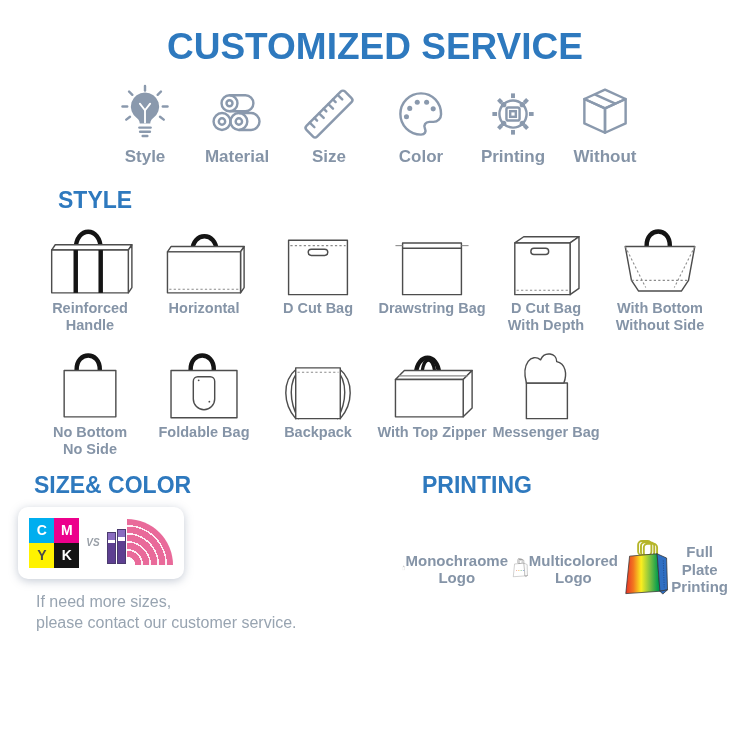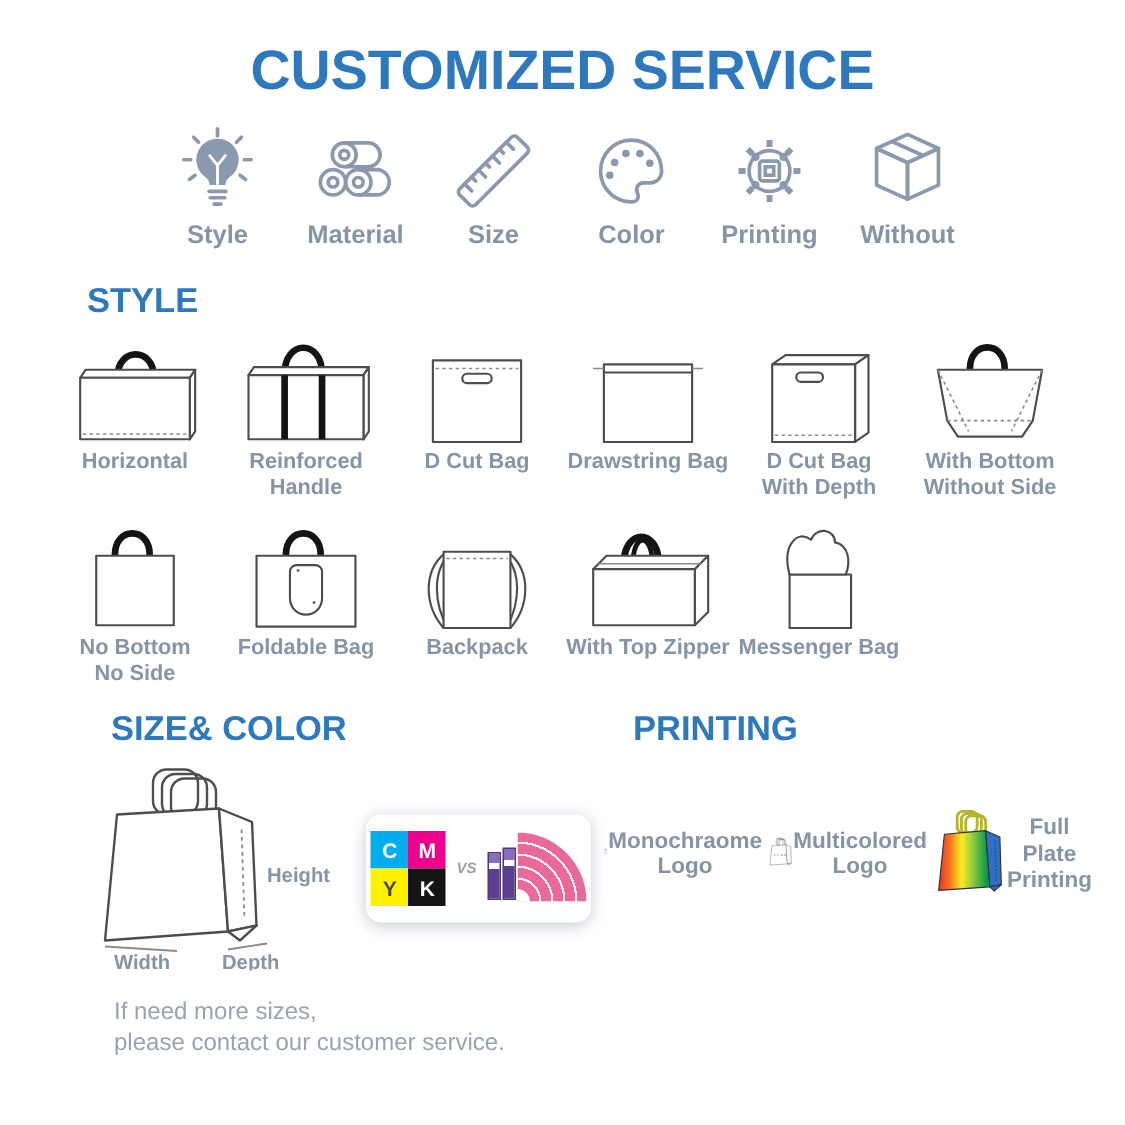--- a/index.html
+++ b/index.html
@@ -24,21 +24,21 @@
   
   .ln{stroke:#4d4d4d;stroke-width:1.6;fill:none;stroke-linejoin:round;stroke-linecap:round;}
   .fw{stroke:#4d4d4d;stroke-width:1.6;fill:#fff;stroke-linejoin:round;}
   .hd{stroke:#141414;stroke-width:5;fill:none;stroke-linecap:round;}
   .hd2{stroke:#141414;stroke-width:3.6;fill:none;stroke-linecap:round;}
   .hds{stroke:#141414;stroke-width:5;fill:none;stroke-linecap:butt;}
   .dsh{stroke:#8a8a8a;stroke-width:1.2;fill:none;stroke-dasharray:2.5 2.5;}
   .thin{stroke:#8a8a8a;stroke-width:1.2;fill:none;}
 
   .bottom{display:flex;margin-top:14px;}
-  .left-col{width:394px;padding-left:56px;box-sizing:border-box;}
+  .left-col{width:394px;padding-left:16px;box-sizing:border-box;}
   .left-col .sec-head{margin-left:18px;}
   .right-col{flex:1;}
   .right-col .sec-head{margin-left:28px;}
 
   .size-row{display:flex;align-items:center;margin-top:8px;}
   .size-fig svg{width:186px;height:140px;}
   .dim{font-weight:bold;font-size:13.5px;fill:#8594a7;font-family:"Liberation Sans",sans-serif;}
 
   .color-card{width:166px;height:72px;background:#fff;border-radius:10px;
     box-shadow:0 2px 10px rgba(110,125,150,.4);display:flex;align-items:center;
@@ -187,44 +187,44 @@
   </div>
 </div>
 
 <h2 class="sec-head" id="style-head">STYLE</h2>
 
 <div class="bag-grid">
 
 
   <div class="bag-cell">
     <svg viewBox="0 0 112 92">
-      <path class="hd" d="M43 37C43 15 70 15 70 37"></path>
-      <polygon class="fw" points="15,38 19,32 101,32 97,38"></polygon>
-      <polygon class="fw" points="97,38 101,32 101,78 97,84"></polygon>
-      <rect class="fw" x="15" y="38" width="82" height="46"></rect>
-      <path class="dsh" d="M17 80h78"></path>
-    </svg>
-    <div class="cap">
-      <span>Horizontal</span>
-        <span></span>
-    </div>
-  </div>
-
-  <div class="bag-cell">
-    <svg viewBox="0 0 112 92">
       <path class="hd" d="M40 35C40 9 68 9 68 35"></path>
       <polygon class="fw" points="13,36 17,30 103,30 99,36"></polygon>
       <polygon class="fw" points="99,36 103,30 103,78 99,84"></polygon>
       <rect class="fw" x="13" y="36" width="86" height="48"></rect>
       <line class="hds" x1="40" y1="36" x2="40" y2="84"></line>
       <line class="hds" x1="68" y1="36" x2="68" y2="84"></line>
     </svg>
     <div class="cap">
       <span>Reinforced</span>
         <span>Handle</span>
+    </div>
+  </div>
+
+  <div class="bag-cell">
+    <svg viewBox="0 0 112 92">
+      <path class="hd" d="M43 37C43 15 70 15 70 37"></path>
+      <polygon class="fw" points="15,38 19,32 101,32 97,38"></polygon>
+      <polygon class="fw" points="97,38 101,32 101,78 97,84"></polygon>
+      <rect class="fw" x="15" y="38" width="82" height="46"></rect>
+      <path class="dsh" d="M17 80h78"></path>
+    </svg>
+    <div class="cap">
+      <span>Horizontal</span>
+        <span></span>
     </div>
   </div>
 
   <div class="bag-cell">
     <svg viewBox="0 0 112 92">
       <rect class="fw" x="23" y="25" width="66" height="61"></rect>
       <path class="dsh" d="M25 31h62"></path>
       <rect class="ln" x="45" y="35" width="22" height="7" rx="3.5"></rect>
     </svg>
     <div class="cap">
@@ -337,38 +337,20 @@
     </div>
   </div>
 </div>
 
 <div class="bottom">
 
   <div class="left-col">
     <h2 class="sec-head">SIZE&amp; COLOR</h2>
 
     <div class="size-row">
-      <div class="size-fig">
-        <svg viewBox="0 0 186 140">
-          <g class="ln">
-            <rect x="46" y="6" width="30" height="30" rx="9"></rect>
-            <rect x="52" y="9" width="30" height="29" rx="9"></rect>
-            <rect x="58" y="12" width="30" height="28" rx="9"></rect>
-          </g>
-          <polygon class="fw" points="22,36 90,32 96,114 14,120"></polygon>
-          <polygon class="fw" points="90,32 112,41 115,110 96,114"></polygon>
-          <polygon class="fw" points="96,114 115,110 104,120"></polygon>
-          <path class="dsh" d="M105 46 107 106"></path>
-          <line class="thin" x1="14" y1="124" x2="62" y2="127"></line>
-          <line class="thin" x1="96" y1="126" x2="122" y2="122"></line>
-          <text class="dim" x="122" y="81">Height</text>
-          <text class="dim" x="20" y="139">Width</text>
-          <text class="dim" x="92" y="139">Depth</text>
-        </svg>
-      </div>
 
       <div class="color-card">
         <div class="cmyk">
           <div class="q-c">C</div>
           <div class="q-m">M</div>
           <div class="q-y">Y</div>
           <div class="q-k">K</div>
         </div>
         <span class="vs">VS</span>
         <div class="fanwrap">

